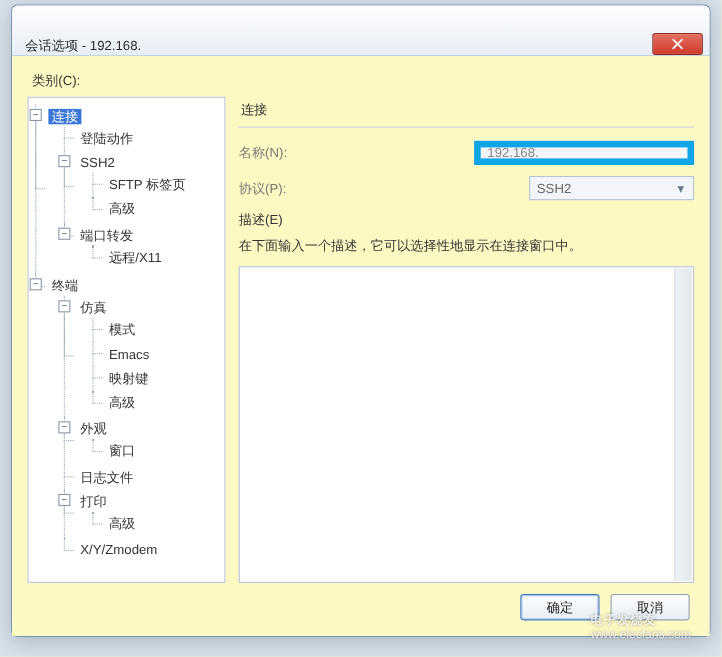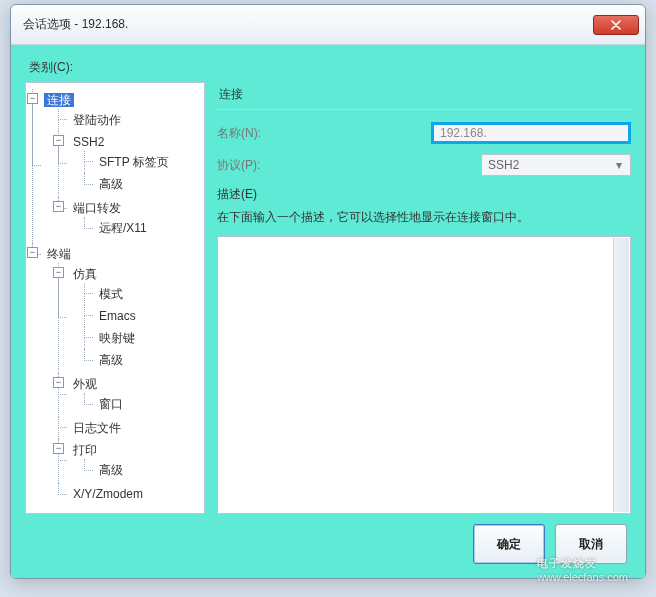--- a/index.html
+++ b/index.html
@@ -1,51 +1,51 @@
 <!DOCTYPE html>
 <html><head>
   <meta charset="utf-8">
   <style>
     * { box-sizing: border-box; margin: 0; padding: 0; }
     body { font-family: "Microsoft YaHei", Tahoma, sans-serif; font-size: 12px; background: #d8e2ec; width: 656px; height: 597px; overflow: hidden; position: relative; }
     .window { position: absolute; left: 10px; top: 4px; right: 10px; bottom: 18px; background: #fff; border: 1px solid #7a95b0; border-radius: 6px; box-shadow: 0 4px 20px rgba(0,0,0,0.2); display: flex; flex-direction: column; }
-    .titlebar { height: 46px; background: linear-gradient(to bottom, #fdfdfe, #e8eef6); border-bottom: 1px solid #c5d3e2; display: flex; align-items: center; padding: 0 6px 0 12px; border-radius: 6px 6px 0 0; }
+    .titlebar { height: 46px; background: linear-gradient(to bottom, #fdfdfe, #e8eef6); border-bottom: 1px solid #c5d3e2; display: flex; align-items: flex-end; padding: 0 6px 0 12px; border-radius: 6px 6px 0 0; }
     .title-text { flex: 1; color: #2b2b2b; font-size: 12px; }
     .close-btn { width: 46px; height: 20px; background: linear-gradient(to bottom, #e46f60, #cf3b2b); border: 1px solid #8e2a1f; border-radius: 3px; color: #fff; display: flex; align-items: center; justify-content: center; font-size: 12px; cursor: pointer; }
     .close-btn svg { width: 10px; height: 10px; }
-    .body { flex: 1; display: flex; flex-direction: column; padding: 10px 14px 10px 14px; background: #5eead4; }
+    .body { flex: 1; display: flex; flex-direction: column; padding: 10px 14px 10px 14px; background: #fef9c3; }
     .cat-label { color: #333; margin: 4px 0 6px 4px; }
     .main-row { flex: 1; display: flex; gap: 12px; min-height: 0; }
     .tree-panel { width: 180px; border: 1px solid #b9c8d8; background: #fff; padding: 6px 4px; overflow: auto; }
     .tree ul { list-style: none; padding-left: 14px; }
     .tree > ul { padding-left: 2px; }
     .tree li { position: relative; padding: 2px 0 2px 12px; line-height: 18px; color: #333; white-space: nowrap; }
     .tree li::before { content: ""; position: absolute; left: 0; top: 0; bottom: 50%; border-left: 1px dotted #9aa8b7; width: 8px; border-bottom: 1px dotted #9aa8b7; }
     .tree li:last-child::before { bottom: auto; height: 11px; }
     .tree li::after { content: ""; position: absolute; left: 0; top: 11px; bottom: 0; border-left: 1px dotted #9aa8b7; }
     .tree li:last-child::after { display: none; }
     .tree .expander { position: absolute; left: -5px; top: 4px; width: 11px; height: 11px; border: 1px solid #8899aa; background: #fff; font-size: 9px; line-height: 9px; text-align: center; color: #3b5168; cursor: pointer; z-index: 2; }
     .tree .node-label { cursor: default; padding: 0 3px; }
     .tree .selected { background: #3a77d6; color: #fff; }
     .right-panel { flex: 1; display: flex; flex-direction: column; min-width: 0; }
     .group-title { border-bottom: 1px solid #c4d1df; padding: 4px 2px 6px 2px; margin-bottom: 12px; color: #333; }
     .form-row { display: flex; align-items: center; margin-bottom: 10px; justify-content: space-between; }
     .form-row .lbl { width: 64px; color: #777; }
-    .text-input { width: 200px; height: 22px; border: 3px solid #0ea5e9; background: #fafbfc; padding: 0 6px; color: #555; font-size: 12px; }
+    .text-input { width: 200px; height: 22px; border: 6px solid #0ea5e9; background: #fafbfc; padding: 0 6px; color: #555; font-size: 12px; }
     .text-input[readonly] { color: #888; background: #f3f5f8; }
     .combo { width: 150px; height: 22px; border: 1px solid #b6c4d3; background: #f3f5f8; display: flex; align-items: center; padding: 0 4px 0 6px; color: #666; cursor: default; }
     .combo .combo-text { flex: 1; }
     .combo .chev { width: 14px; text-align: center; color: #6a7a8b; }
     .desc-label { color: #333; margin-bottom: 6px; }
     .desc-hint { color: #333; margin-bottom: 10px; }
     .desc-area { flex: 1; border: 1px solid #b6c4d3; background: #fff; min-height: 200px; }
     .scrollbar-v { position: absolute; right: 2px; top: 2px; bottom: 2px; width: 16px; background: linear-gradient(to right,#eef2f6,#e2e8ef); border-left: 1px solid #d0d9e3; }
     .desc-wrap { position: relative; flex: 1; display: flex; }
     .button-row { display: flex; justify-content: flex-end; gap: 10px; padding: 10px 4px 4px 0; }
-    .btn { min-width: 72px; height: 40px; border: 1px solid #8fa3b8; background: linear-gradient(to bottom,#fdfefe,#e7eef5); border-radius: 3px; color: #222; font-size: 12px; cursor: pointer; font-weight: bold; }
+    .btn { min-width: 72px; height: 24px; border: 1px solid #8fa3b8; background: linear-gradient(to bottom,#fdfefe,#e7eef5); border-radius: 3px; color: #222; font-size: 12px; cursor: pointer; }
     .btn.default { border: 1px solid #3e79c4; box-shadow: 0 0 0 1px #a9c8ee inset; }
     .wm { position: absolute; right: 28px; bottom: 14px; color: rgba(255,255,255,0.75); font-size: 11px; text-shadow: 0 0 3px rgba(0,0,0,0.4); pointer-events: none; }
     .wm .line1 { font-weight: bold; letter-spacing: 1px; }
   </style>
 </head>
 <body>
 
 <div class="window">
   <div class="titlebar">
     <span class="title-text">会话选项 - 192.168.</span>

